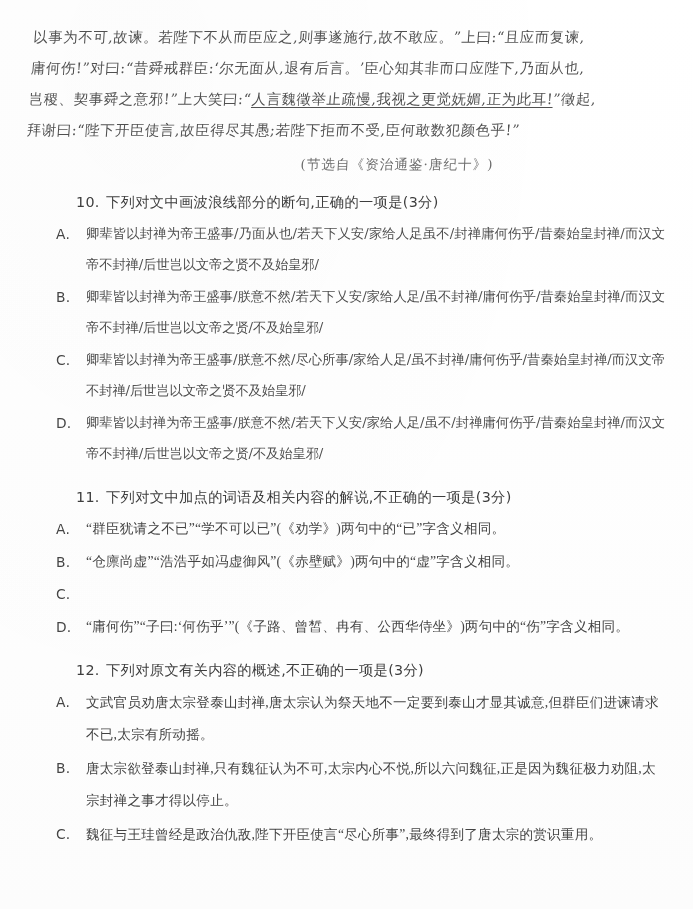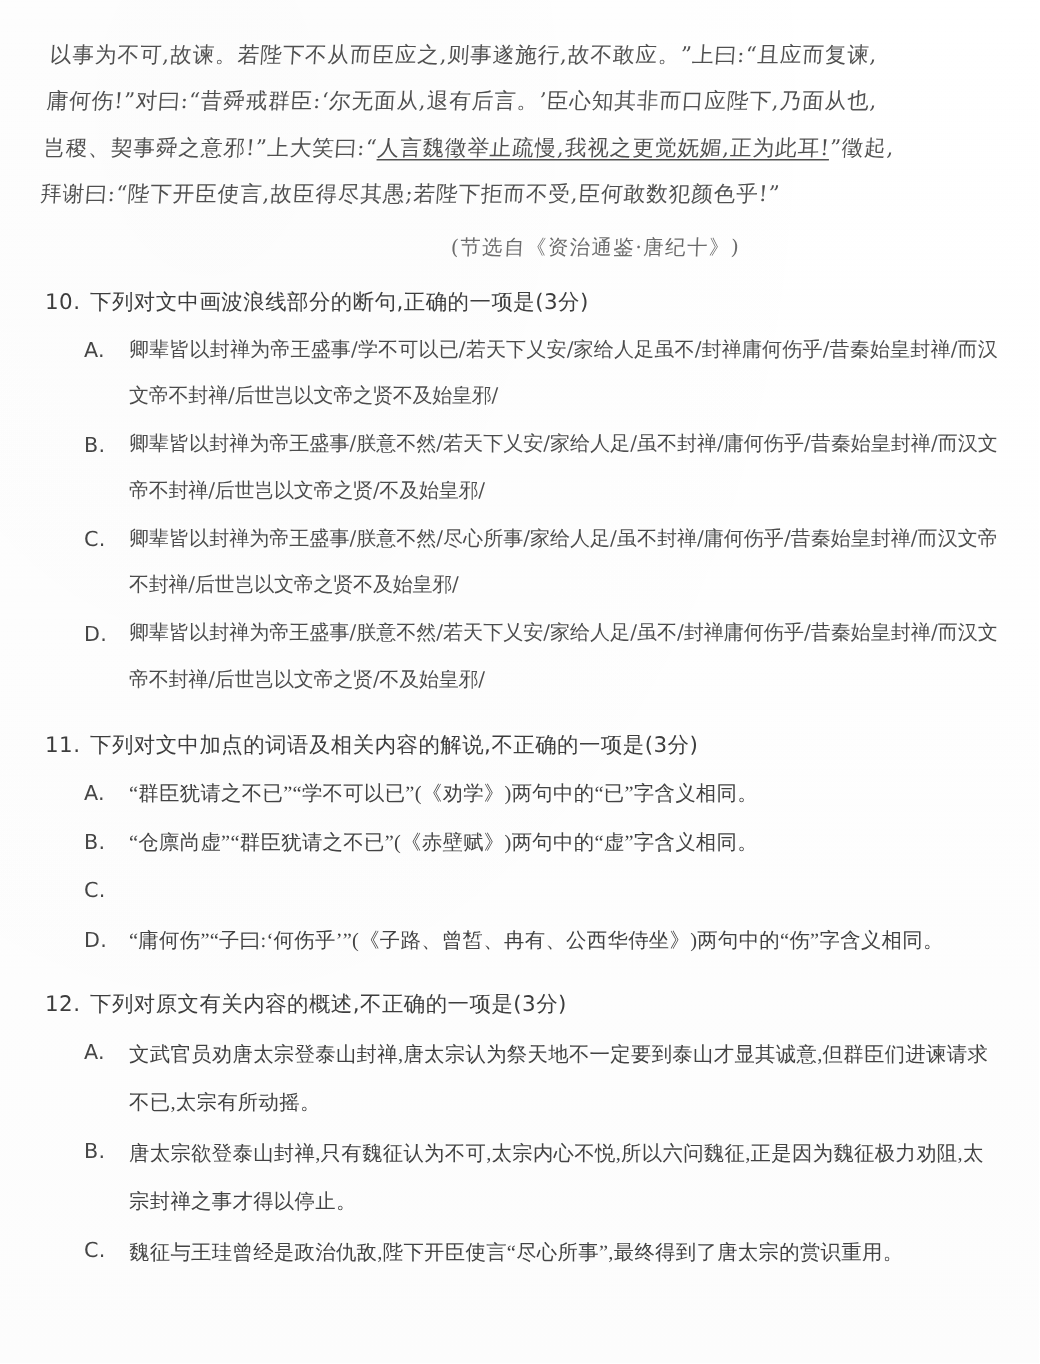--- a/index.html
+++ b/index.html
@@ -73,20 +73,21 @@
     line-height: 22px;
     letter-spacing: 0.3px;
     color: #2f2f2f;
     opacity: 0.92;
   }
   .qnum {
     width: 30px;
     flex: 0 0 30px;
     text-align: left;
     font-size: 14.3px;
+    margin-left: 46px;
   }
   .qtext { flex: 1 1 auto; }
 
   .opts { margin-top: 6px; }
   .opt {
     display: flex;
     align-items: flex-start;
     margin-top: 2px;
     font-size: 13.8px;
     line-height: 30.5px;
@@ -149,21 +150,21 @@
 
   <div id="questions-root">
       <div class="qblock">
         <div class="qstem">
           <span class="qnum">10.</span>
           <span class="qtext">下列对文中画波浪线部分的断句,正确的一项是(3分)</span>
         </div>
         <div class="opts">
           <div class="opt slash-opt">
             <span class="opt-letter">A.</span>
-            <span class="opt-body">卿辈皆以封禅为帝王盛事/学不可以已/若天下乂安/家给人足虽不/封禅庸何伤乎/昔秦始皇封禅/而汉文帝不封禅/后世岂以文帝之贤不及始皇邪/</span>
+            <span class="opt-body">卿辈皆以封禅为帝王盛事/乃面从也/若天下乂安/家给人足虽不/封禅庸何伤乎/昔秦始皇封禅/而汉文帝不封禅/后世岂以文帝之贤不及始皇邪/</span>
           </div>
           <div class="opt slash-opt">
             <span class="opt-letter">B.</span>
             <span class="opt-body">卿辈皆以封禅为帝王盛事/朕意不然/若天下乂安/家给人足/虽不封禅/庸何伤乎/昔秦始皇封禅/而汉文帝不封禅/后世岂以文帝之贤/不及始皇邪/</span>
           </div>
           <div class="opt slash-opt">
             <span class="opt-letter">C.</span>
             <span class="opt-body">卿辈皆以封禅为帝王盛事/朕意不然/尽心所事/家给人足/虽不封禅/庸何伤乎/昔秦始皇封禅/而汉文帝不封禅/后世岂以文帝之贤不及始皇邪/</span>
           </div>
           <div class="opt slash-opt">
@@ -177,21 +178,21 @@
           <span class="qnum">11.</span>
           <span class="qtext">下列对文中加点的词语及相关内容的解说,不正确的一项是(3分)</span>
         </div>
         <div class="opts">
           <div class="opt plain-opt">
             <span class="opt-letter">A.</span>
             <span class="opt-body">“群臣犹请之不已”“学不可以已”(《劝学》)两句中的“已”字含义相同。</span>
           </div>
           <div class="opt plain-opt">
             <span class="opt-letter">B.</span>
-            <span class="opt-body">“仓廪尚虚”“群臣犹请之不已”(《赤壁赋》)两句中的“虚”字含义相同。</span>
+            <span class="opt-body">“仓廪尚虚”“浩浩乎如冯虚御风”(《赤壁赋》)两句中的“虚”字含义相同。</span>
           </div>
           <div class="opt plain-opt">
             <span class="opt-letter">C.</span>
           </div>
           <div class="opt plain-opt">
             <span class="opt-letter">D.</span>
             <span class="opt-body">“庸何伤”“子曰:‘何伤乎’”(《子路、曾皙、冉有、公西华侍坐》)两句中的“伤”字含义相同。</span>
           </div>
         </div>
       </div>

